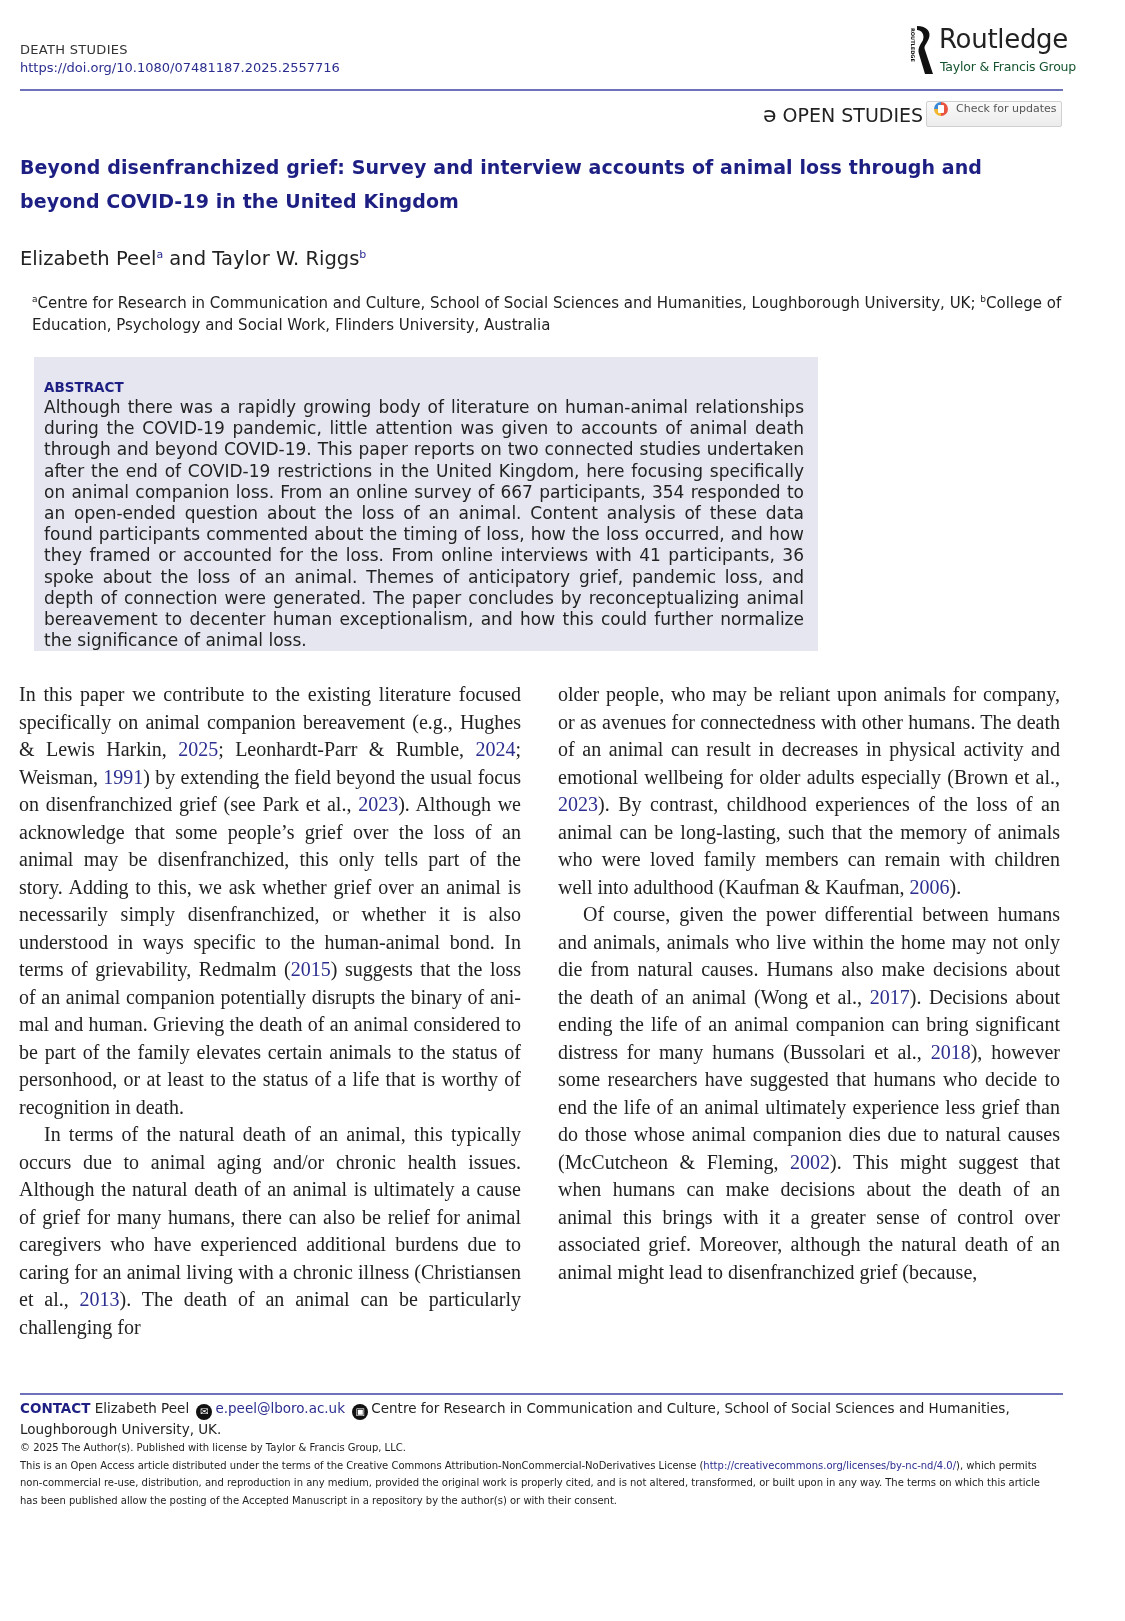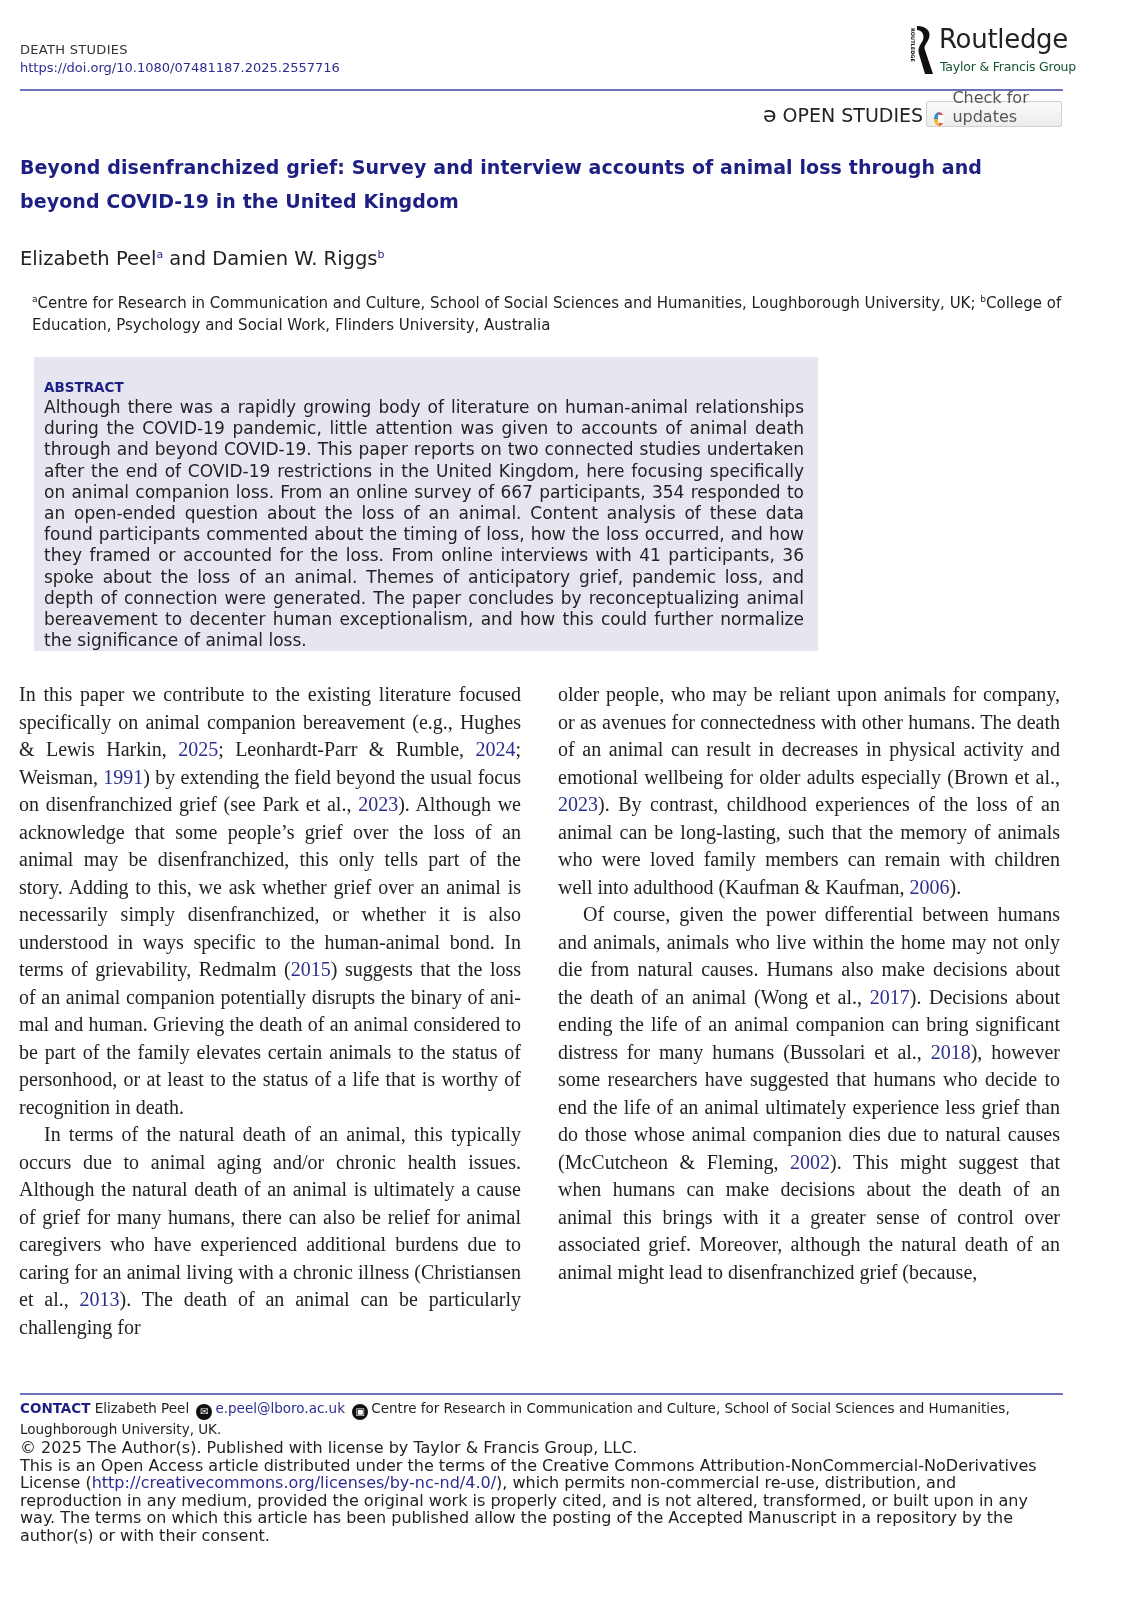--- a/index.html
+++ b/index.html
@@ -16,21 +16,21 @@
   #publisher .mark { position: absolute; left: 0; top: 0; width: 30px; height: 52px; }
   #publisher .pname { position: absolute; left: 34px; top: 0px; font-size: 26px; color: #222; letter-spacing: -0.3px; }
   #publisher .psub { position: absolute; left: 35px; top: 35px; font-size: 12.5px; color: #14532d; letter-spacing: -0.2px; white-space: nowrap; }
 
   .rule { position: absolute; left: 20px; right: 62px; height: 2px; background: #6e72b8; }
   #rule-top { top: 89px; }
   #rule-foot { top: 1393px; }
 
   #oa { position: absolute; left: 763px; top: 102px; display: flex; align-items: center; font-size: 19px; color: #222; }
   #oa .lock { font-size: 22px; margin-right: 6px; }
-  #cfu { position: absolute; left: 926px; top: 101px; width: 134px; height: 24px; border: 1px solid #d0d0d0; background: linear-gradient(#fafafa, #ececec); border-radius: 2px; display: flex; align-items: flex-end; font-size: 16px; color: #555; }
+  #cfu { position: absolute; left: 926px; top: 101px; width: 134px; height: 24px; border: 1px solid #d0d0d0; background: linear-gradient(#fafafa, #ececec); border-radius: 2px; display: flex; align-items: flex-start; font-size: 11px; color: #555; }
   #cfu .badge { width: 14px; height: 14px; border-radius: 50%; background: conic-gradient(#e8543f 0 50%, #f2b632 50% 75%, #3a8ad6 75% 100%); margin: 0 8px 0 7px; position: relative; }
   #cfu .badge::after { content: ""; position: absolute; left: 4px; top: 3px; width: 6px; height: 8px; background: #fff; border-radius: 1px; }
 
   #title { position: absolute; left: 20px; top: 150px; width: 1000px; font-size: 19px; font-weight: bold; color: #1d1f83; line-height: 34px; letter-spacing: 0.1px; }
   #authors { position: absolute; left: 20px; top: 247px; font-size: 19.5px; color: #222; }
   #authors sup { font-size: 11px; color: #2b2d8f; }
   #affil { position: absolute; left: 32px; top: 288px; width: 1040px; font-size: 15px; line-height: 22px; color: #222; }
   #affil sup { font-size: 9px; }
 
   #abstract { position: absolute; left: 34px; top: 357px; width: 784px; height: 294px; background: #e6e6f0; }
@@ -39,21 +39,21 @@
 
   .col { position: absolute; top: 681px; width: 502px; font-size: 20px; line-height: 27.5px; text-align: justify; color: #222; }
   #col-left { left: 19px; }
   #col-right { left: 558px; }
   .col p { margin: 0; }
   .col p.indent { text-indent: 25px; }
 
   #footnotes { position: absolute; left: 20px; top: 1399px; width: 1040px; font-size: 13.5px; color: #222; line-height: 19px; }
   #footnotes .contact-label { font-weight: bold; color: #1d1f83; }
   .ico { display: inline-block; width: 16px; height: 16px; border-radius: 50%; background: #111; color: #fff; font-size: 10px; line-height: 16px; text-align: center; vertical-align: -2px; margin: 0 3px; }
-  #footnotes .small { font-size: 16px; line-height: 17.5px; }
+  #footnotes .small { font-size: 10px; line-height: 17.5px; }
 </style>
 </head>
 <body class="sans">
 
 <div id="journal">
   <div class="name">DEATH STUDIES</div>
   <div class="doi link">https://doi.org/10.1080/07481187.2025.2557716</div>
 </div>
 
 <div id="publisher">
@@ -73,21 +73,21 @@
 </div>
 
 <div id="cfu">
   <span class="badge"></span>
   <span>Check for updates</span>
 </div>
 
 <h1 id="title" style="margin:0">Beyond disenfranchized grief: Survey and interview accounts of animal loss through and beyond COVID-19 in the United Kingdom</h1>
 
 <div id="authors">
-  <span>Elizabeth Peel</span><sup>a</sup><span> and </span><span>Damien W. Riggs</span><sup>b</sup>
+  <span>Elizabeth Peel</span><sup>a</sup><span> and </span><span>Taylor W. Riggs</span><sup>b</sup>
 </div>
 
 <div id="affil">
   <sup>a</sup><span>Centre for Research in Communication and Culture, School of Social Sciences and Humanities, Loughborough University, UK; </span><sup>b</sup><span>College of Education, Psychology and Social Work, Flinders University, Australia</span>
 </div>
 
 <div id="abstract">
   <div class="head">ABSTRACT</div>
   <div class="body">Although there was a rapidly growing body of literature on human-animal relationships during the COVID-19 pandemic, little attention was given to accounts of animal death through and beyond COVID-19. This paper reports on two connected studies undertaken after the end of COVID-19 restrictions in the United Kingdom, here focusing specifically on animal companion loss. From an online survey of 667 participants, 354 responded to an open-ended question about the loss of an animal. Content analysis of these data found participants commented about the timing of loss, how the loss occurred, and how they framed or accounted for the loss. From online interviews with 41 participants, 36 spoke about the loss of an animal. Themes of anticipatory grief, pandemic loss, and depth of connection were generated. The paper concludes by reconceptualizing animal bereavement to decenter human exceptionalism, and how this could further normalize the significance of animal loss.</div>
 </div>

